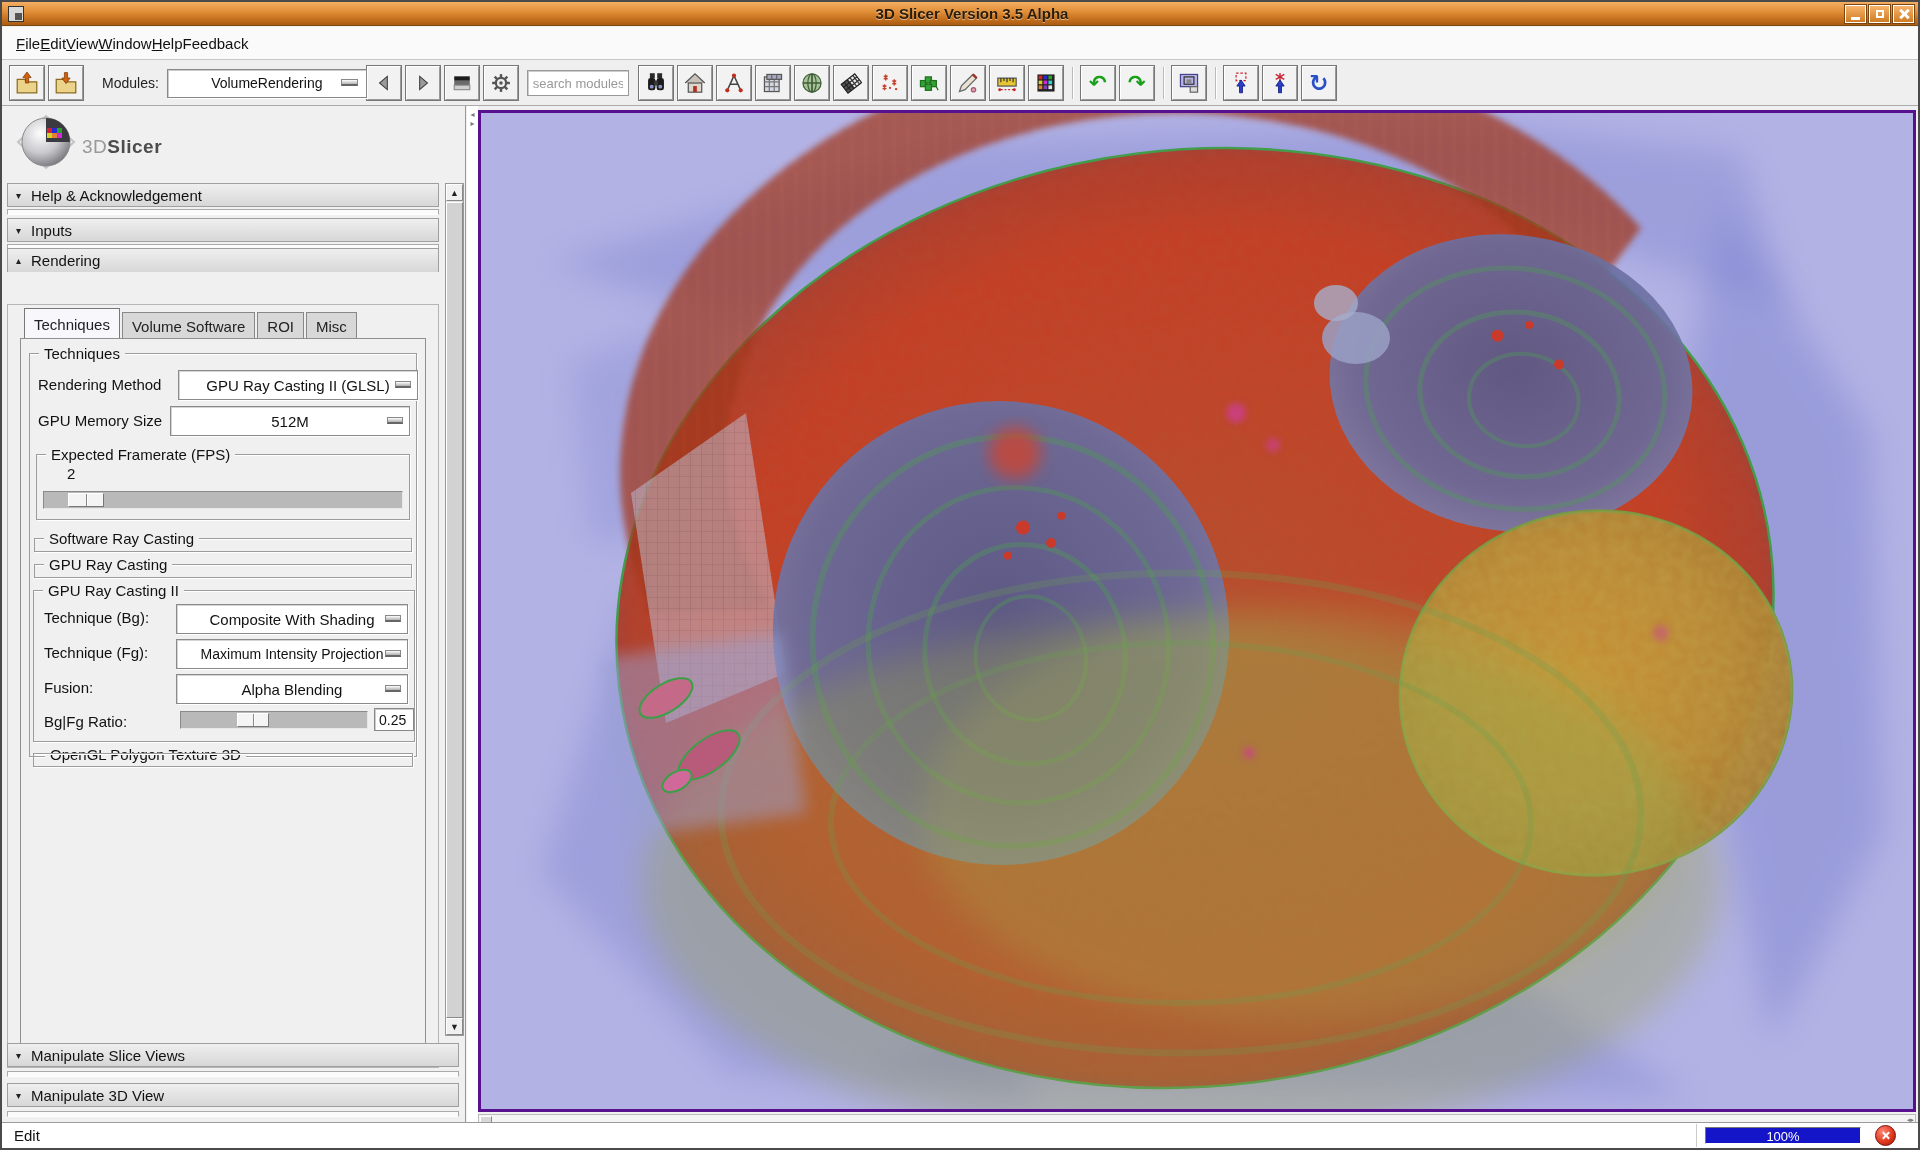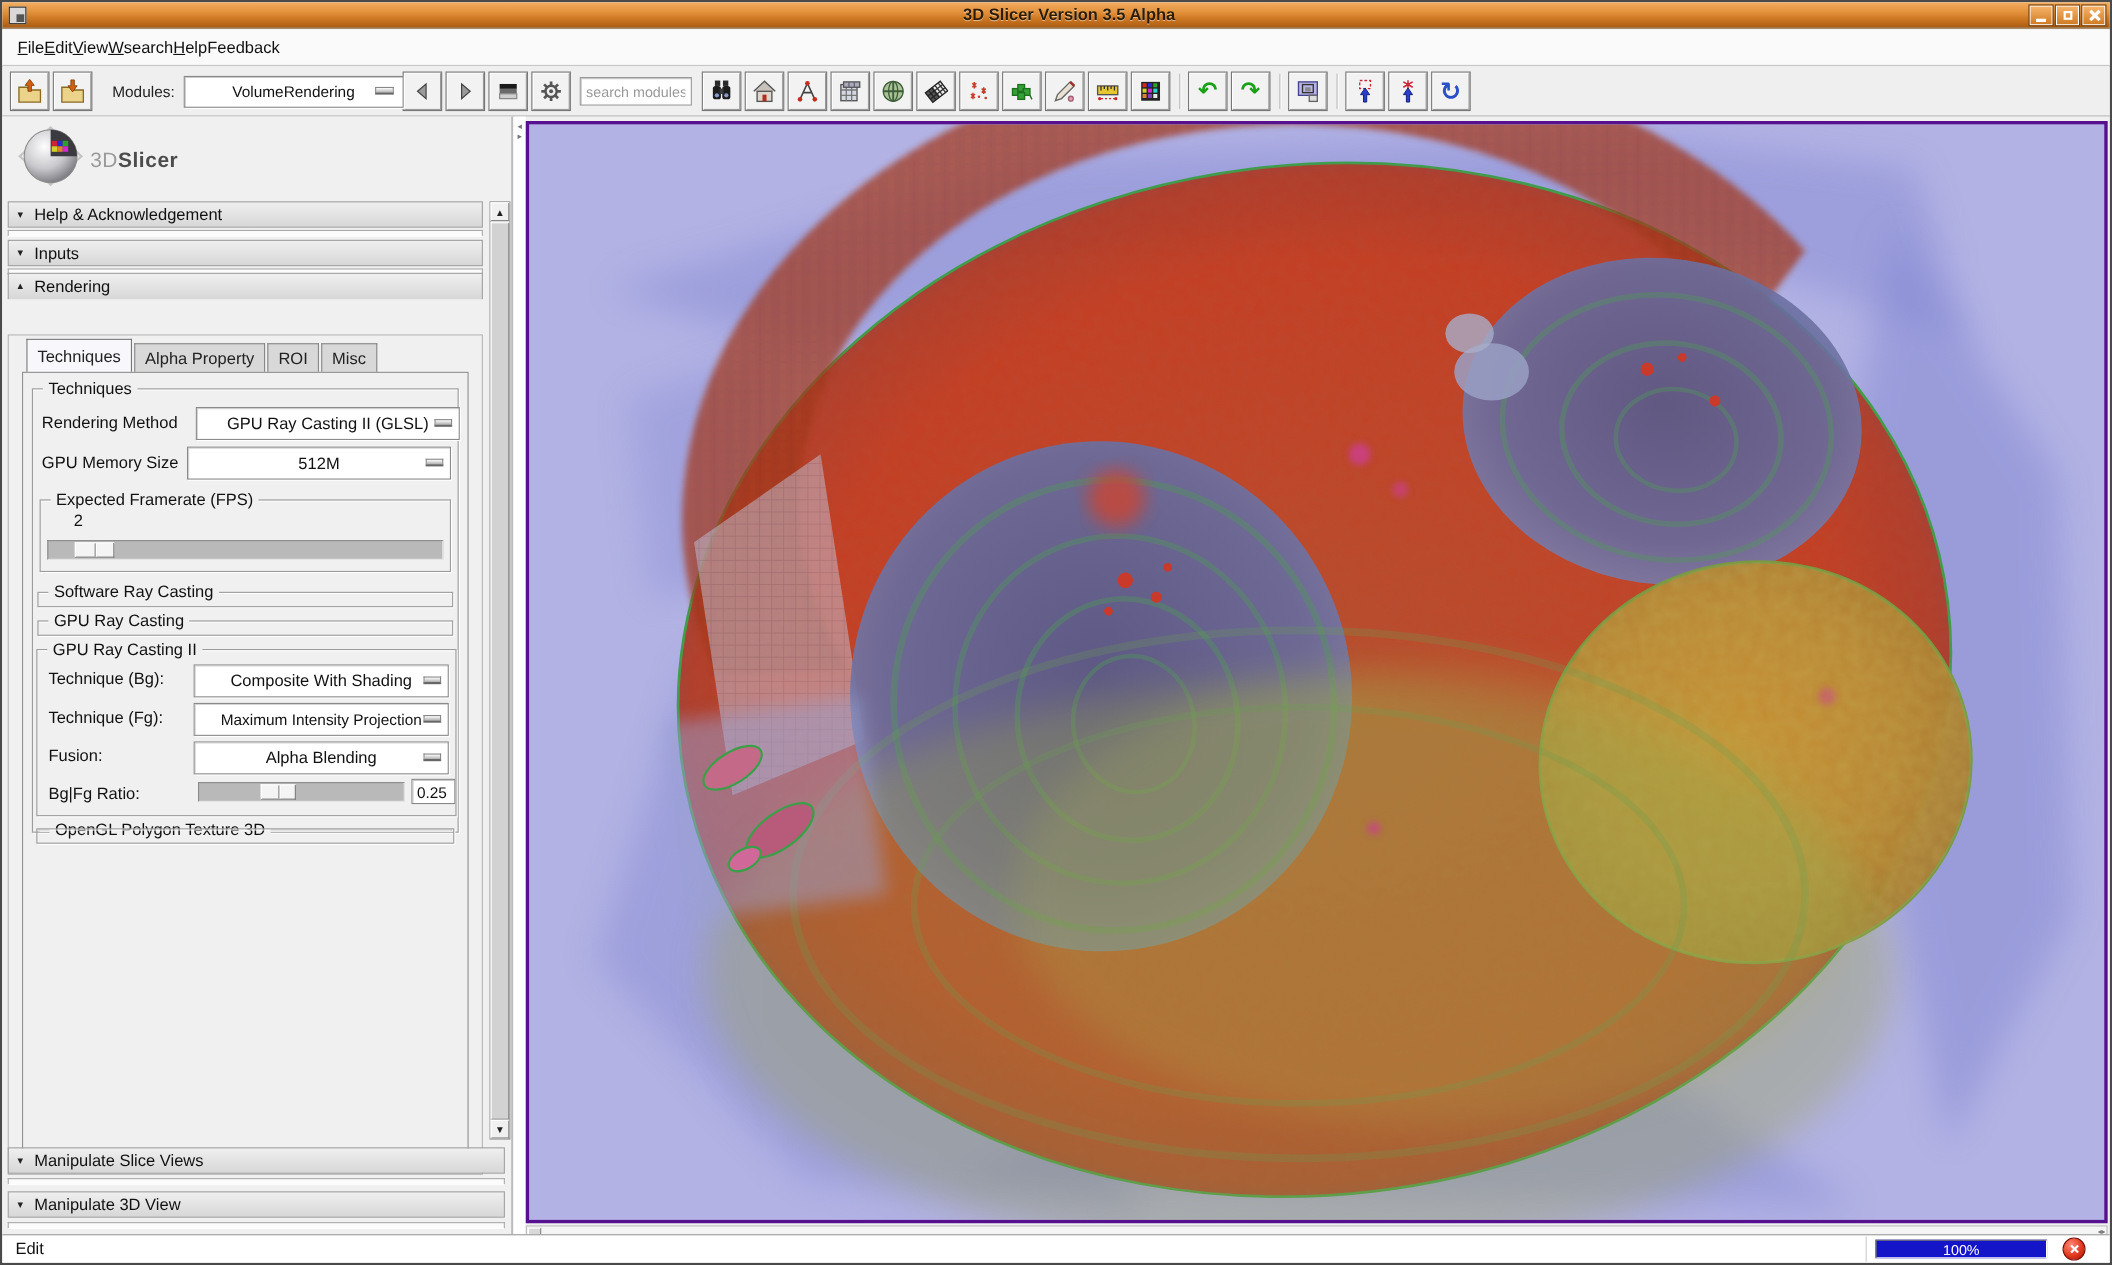--- a/index.html
+++ b/index.html
@@ -126,21 +126,21 @@
       <div class="win-btn">
           <div class="glyph-x"></div>
         </div>
     </div>
   </div>
 
   <div class="menubar">
     <span class="menu-item"><span class="u">F</span><span>ile</span></span>
     <span class="menu-item"><span class="u">E</span><span>dit</span></span>
     <span class="menu-item"><span class="u">V</span><span>iew</span></span>
-    <span class="menu-item"><span class="u">W</span><span>search</span></span>
+    <span class="menu-item"><span class="u">W</span><span>indow</span></span>
     <span class="menu-item"><span class="u">H</span><span>elp</span></span>
     <span class="menu-item"><span>Feedback</span></span>
   </div>
 
   <div class="toolbar">
     <div class="tbtn">
       <svg width="22" height="22" viewBox="0 0 18 18">
           <path d="M1,6 h6 l2,2 h8 v9 H1 z" fill="#ecd38a" stroke="#8a6a20"></path>
           <path d="M9,0 l3.4,4.6 h-2.1 v4.4 h-2.6 V4.6 h-2.1 z" fill="#d2600e" stroke="#7a3a06" stroke-width=".6"></path>
         </svg>
@@ -367,21 +367,21 @@
       <div class="sec-strip" style="top:138px"></div>
 
       <div class="sec-header" style="top:142px;border-bottom:none">
         <span class="tri">▴</span>
         <span>Rendering</span>
       </div>
 
       <div class="rframe">
         <div class="tabs">
           <div class="tab active">Techniques</div>
-          <div class="tab">Alpha Property</div>
+          <div class="tab">Volume Software</div>
           <div class="tab">ROI</div>
           <div class="tab">Misc</div>
         </div>
 
         <div class="tab-content">
 
           <div class="groupbox" style="left:8px;top:14px;width:388px;height:404px">
             <span class="gtitle">Techniques</span>
 
             <span class="frow-label" style="left:8px;top:22px">Rendering Method</span>

